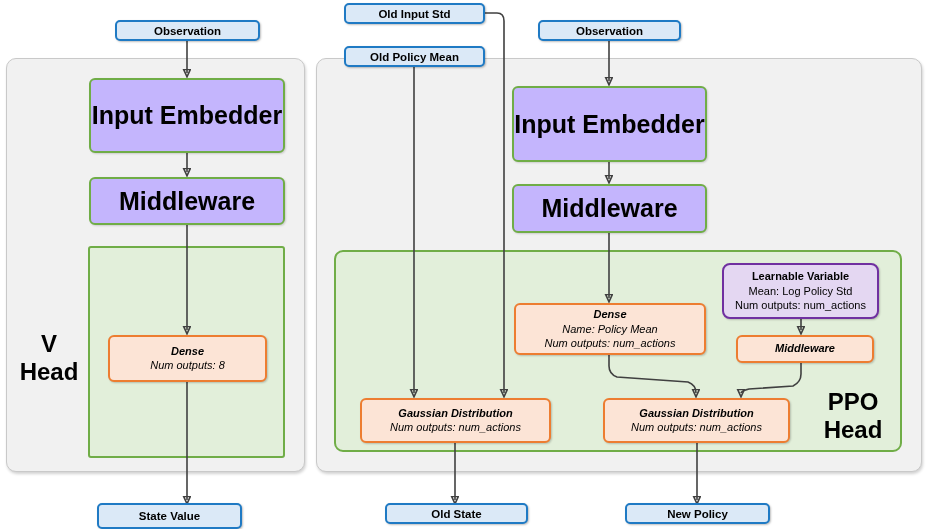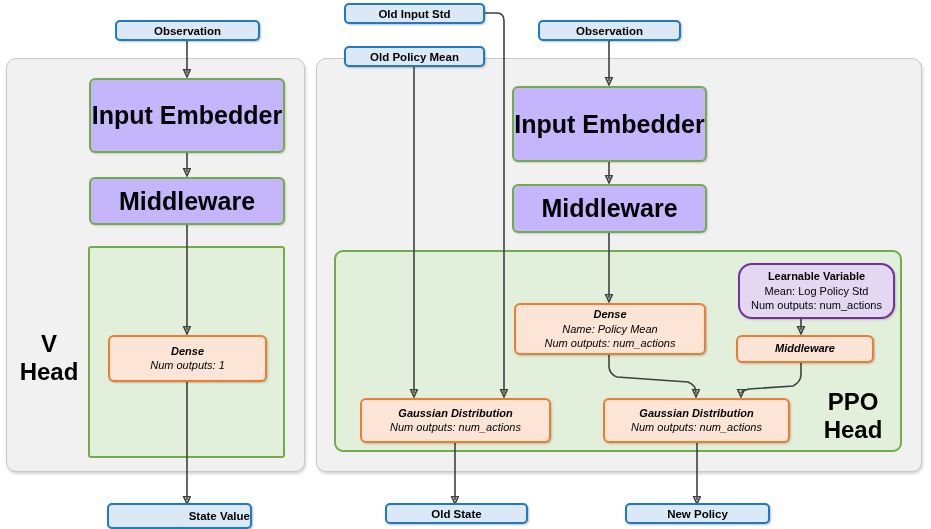--- a/index.html
+++ b/index.html
@@ -62,24 +62,23 @@
     background: #fce4d6;
     border: 2px solid #ed7d31;
     border-radius: 6px;
     font-size: 11px;
     box-shadow: 1px 1px 2px rgba(0,0,0,0.2);
     font-style: italic;
   }
   .purple-box {
     background: #e4d7f2;
     border: 2px solid #7030a0;
-    border-radius: 14px;
+    border-radius: 8px;
     font-size: 11px;
     box-shadow: 1px 1px 2px rgba(0,0,0,0.2);
-    margin-left: 16px;
   }
   .node .ttl {
     font-weight: bold;
     line-height: 1.26;
   }
   .node .sub {
     font-weight: normal;
     line-height: 1.28;
   }
   .head-label {
@@ -174,21 +173,21 @@
   </div>
 
   <div class="node green-box" style="left:89px; top:78px; width:196px; height:75px;">
     <span>Input Embedder</span>
   </div>
   <div class="node green-box" style="left:89px; top:177px; width:196px; height:48px;">
     <span>Middleware</span>
   </div>
   <div class="node orange-box" style="left:108px; top:335px; width:159px; height:47px;">
     <span class="ttl">Dense</span>
-    <span class="sub">Num outputs: 1</span>
+    <span class="sub">Num outputs: 8</span>
   </div>
 
   <div class="node green-box" style="left:512px; top:86px; width:195px; height:76px;">
     <span>Input Embedder</span>
   </div>
   <div class="node green-box" style="left:512px; top:184px; width:195px; height:49px;">
     <span>Middleware</span>
   </div>
   <div class="node orange-box" style="left:514px; top:303px; width:192px; height:52px;">
     <span class="ttl">Dense</span>
@@ -205,21 +204,21 @@
   </div>
   <div class="node orange-box" style="left:360px; top:398px; width:191px; height:45px;">
     <span class="ttl">Gaussian Distribution</span>
     <span class="sub">Num outputs: num_actions</span>
   </div>
   <div class="node orange-box" style="left:603px; top:398px; width:187px; height:45px;">
     <span class="ttl">Gaussian Distribution</span>
     <span class="sub">Num outputs: num_actions</span>
   </div>
 
-  <div class="node io-box" style="left:107px; top:503px; width:145px; height:26px;align-items:flex-end;">
+  <div class="node io-box" style="left:97px; top:503px; width:145px; height:26px;">
     <span>State Value</span>
   </div>
   <div class="node io-box" style="left:385px; top:503px; width:143px; height:21px;">
     <span>Old State</span>
   </div>
   <div class="node io-box" style="left:625px; top:503px; width:145px; height:21px;justify-content:center;">
     <span>New Policy</span>
   </div>
 
 </div>

